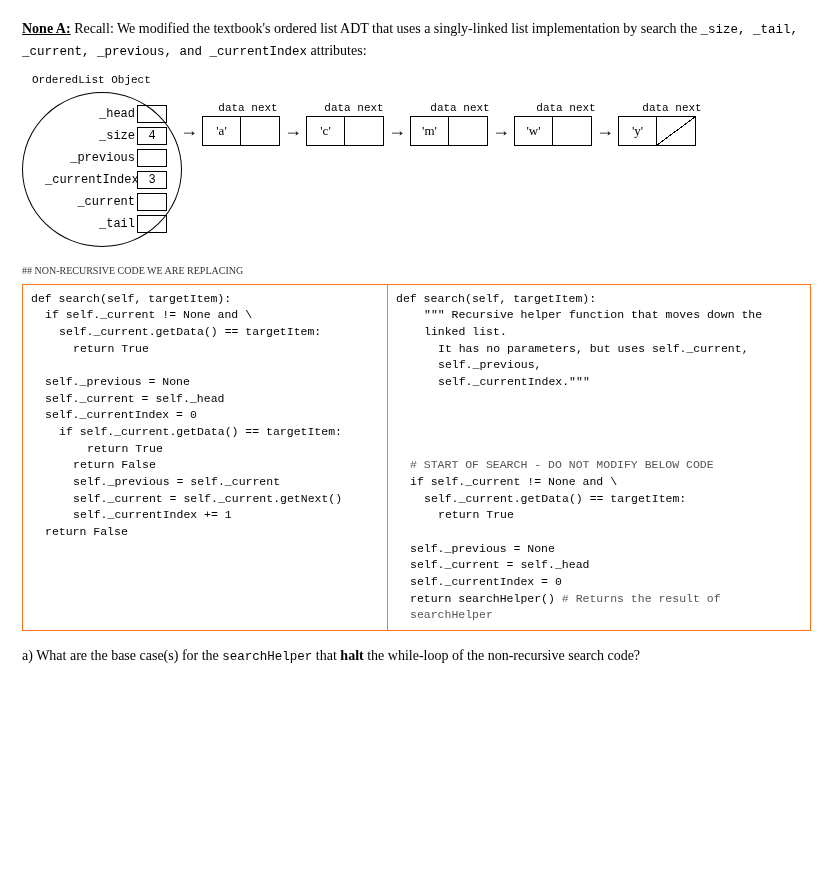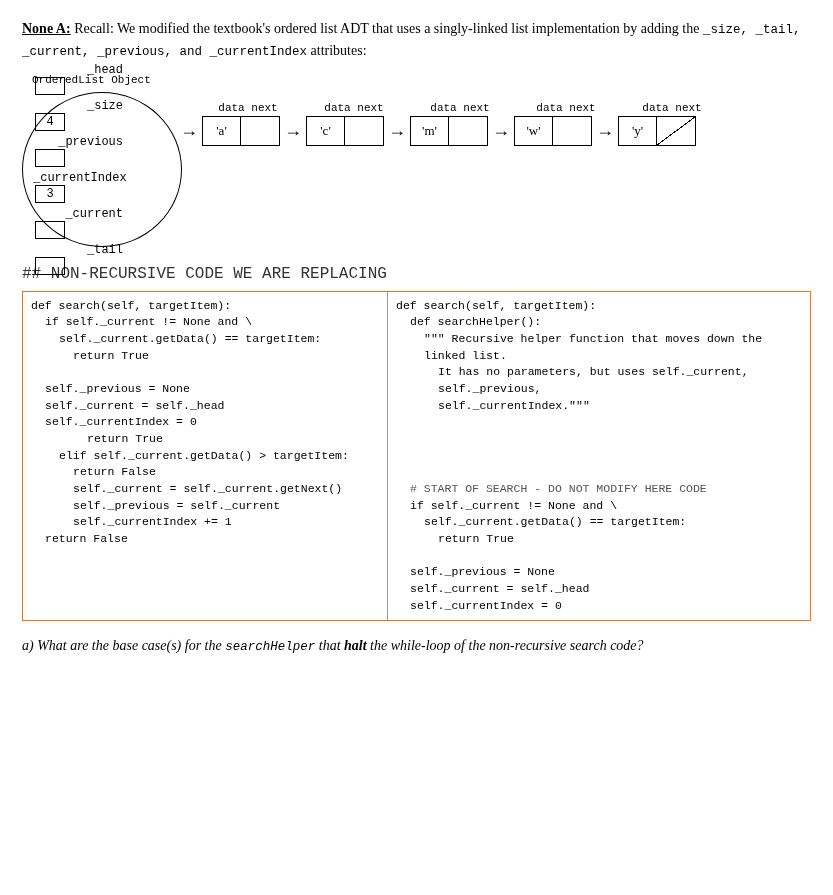--- a/index.html
+++ b/index.html
@@ -46,24 +46,23 @@
       flex-shrink: 0;
     }
     .ol-label {
       position: absolute;
       top: -18px;
       left: 10px;
       font-size: 11px;
     }
     .ol-row {
       display: flex;
-      align-items: flex-start;
-      margin: 2px 0;
+      align-items: center;
+      margin: 2px 12px;
       font-size: 13px;
-      flex-direction: column;
     }
     .ol-row .field-name {
       width: 90px;
       text-align: right;
       font-family: 'Courier New', Courier, monospace;
       font-size: 12px;
     }
     .ol-row .field-box {
       border: 1px solid #000;
       width: 30px;
@@ -126,49 +125,48 @@
     }
     .code-comment {
       color: #555;
     }
     .indent1 { padding-left: 14px; }
     .indent2 { padding-left: 28px; }
     .indent3 { padding-left: 42px; }
     .indent4 { padding-left: 56px; }
 
     .non-recursive-label {
-      font-family: Liberation Mono, monospace;
-      font-size: 16px;
+      font-family: Liberation Serif, serif;
+      font-size: 10px;
       color: #333;
       margin-bottom: 2px;
     }
 
     
     .question-section {
       margin-top: 14px;
       line-height: 1.6;
     }
     .question-block {
       margin-bottom: 22px;
     }
     .question-text {
       font-size: 14px;
       line-height: 1.6;
-      font-style: italic;
     }
     .answer-space {
       height: 70px;
     }
   </style>
 </head>
 <body>
 
 <div class="part-header">
   <span class="part-label">None A:</span>
-  <span> Recall:  We modified the textbook's ordered list ADT that uses a singly-linked list implementation by adding the </span><code>_size, _tail, _current, _previous, and _currentIndex</code><span> attributes:</span>
+  <span> Recall:  We modified the textbook's ordered list ADT that uses a singly-linked list implementation by search the </span><code>_size, _tail, _current, _previous, and _currentIndex</code><span> attributes:</span>
 </div>
 
 <div class="diagram-container">
 
   <div style="position:relative; margin-top:20px;">
     <span class="ol-label mono">OrderedList Object</span>
     <div class="ordered-list-object">
 
       <div class="ol-row">
         <span class="field-name mono">_head</span>
@@ -258,47 +256,47 @@
 
   <div class="code-left">
     <div>def search(self, targetItem):</div>
     <div class="indent1">if self._current != None and \</div>
     <div class="indent2">self._current.getData() == targetItem:</div>
     <div class="indent3">return True</div>
     <div>&nbsp;</div>
     <div class="indent1">self._previous = None</div>
     <div class="indent1">self._current = self._head</div>
     <div class="indent1">self._currentIndex = 0</div>
+    <div class="indent2">if self._current.getData() == targetItem:</div>
     <div class="indent4">return True</div>
-    <div class="indent2">elif self._current.getData() &gt; targetItem:</div>
     <div class="indent3">return False</div>
+    <div class="indent3">self._previous = self._current</div>
     <div class="indent3">self._current = self._current.getNext()</div>
-    <div class="indent3">self._previous = self._current</div>
     <div class="indent3">self._currentIndex += 1</div>
     <div class="indent1">return False</div>
   </div>
 
   <div class="code-right">
     <div>def search(self, targetItem):</div>
-    <div class="indent1">def searchHelper():</div>
     <div class="indent2">""" Recursive helper function that moves down the linked list.</div>
     <div class="indent3">It has no parameters, but uses self._current, self._previous,</div>
     <div class="indent3">self._currentIndex."""</div>
     <div>&nbsp;</div>
     <div>&nbsp;</div>
     <div>&nbsp;</div>
     <div>&nbsp;</div>
-    <div class="indent1 code-comment"># START OF SEARCH - DO NOT MODIFY HERE CODE</div>
+    <div class="indent1 code-comment"># START OF SEARCH - DO NOT MODIFY BELOW CODE</div>
     <div class="indent1">if self._current != None and \</div>
     <div class="indent2">self._current.getData() == targetItem:</div>
     <div class="indent3">return True</div>
     <div>&nbsp;</div>
     <div class="indent1">self._previous = None</div>
     <div class="indent1">self._current = self._head</div>
     <div class="indent1">self._currentIndex = 0</div>
+    <div class="indent1">return searchHelper()  <span class="code-comment"># Returns the result of searchHelper</span></div>
   </div>
 </div>
 
 <div class="question-section">
 
   <div class="question-block">
     <p class="question-text">
       <span>a)</span>
       <span> What are the base case(s) for the </span><code>searchHelper</code><span> that </span><strong>halt</strong><span> the while-loop of the non-recursive search code?</span>
     </p>

